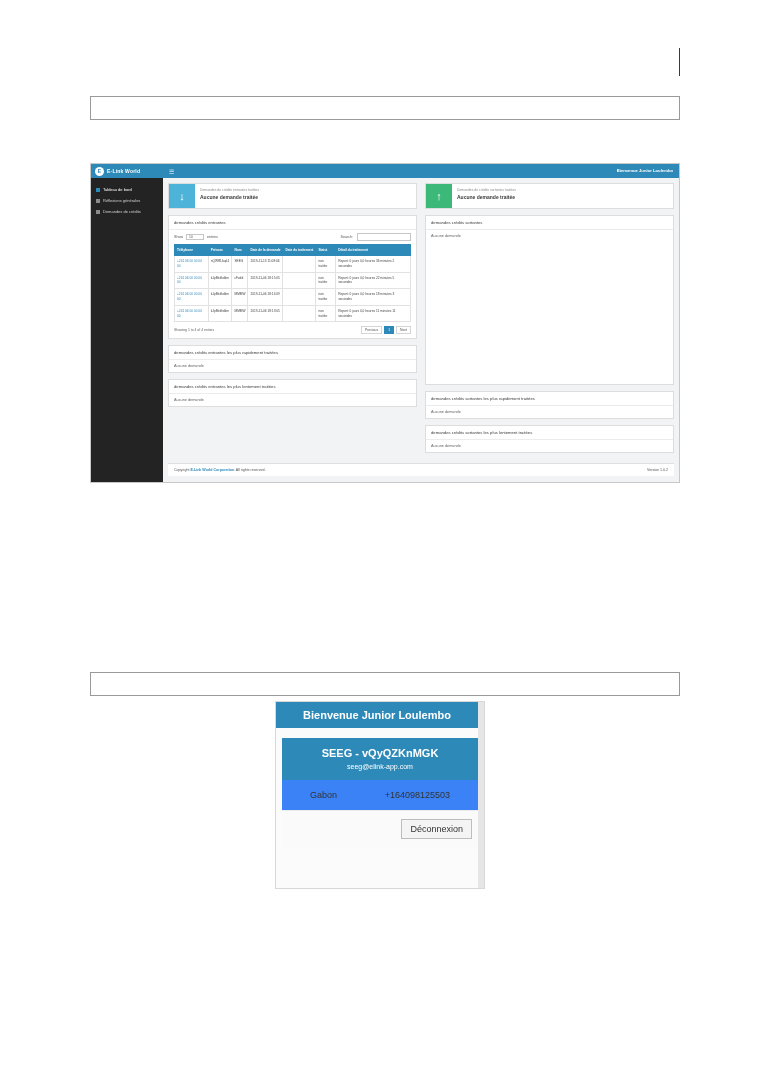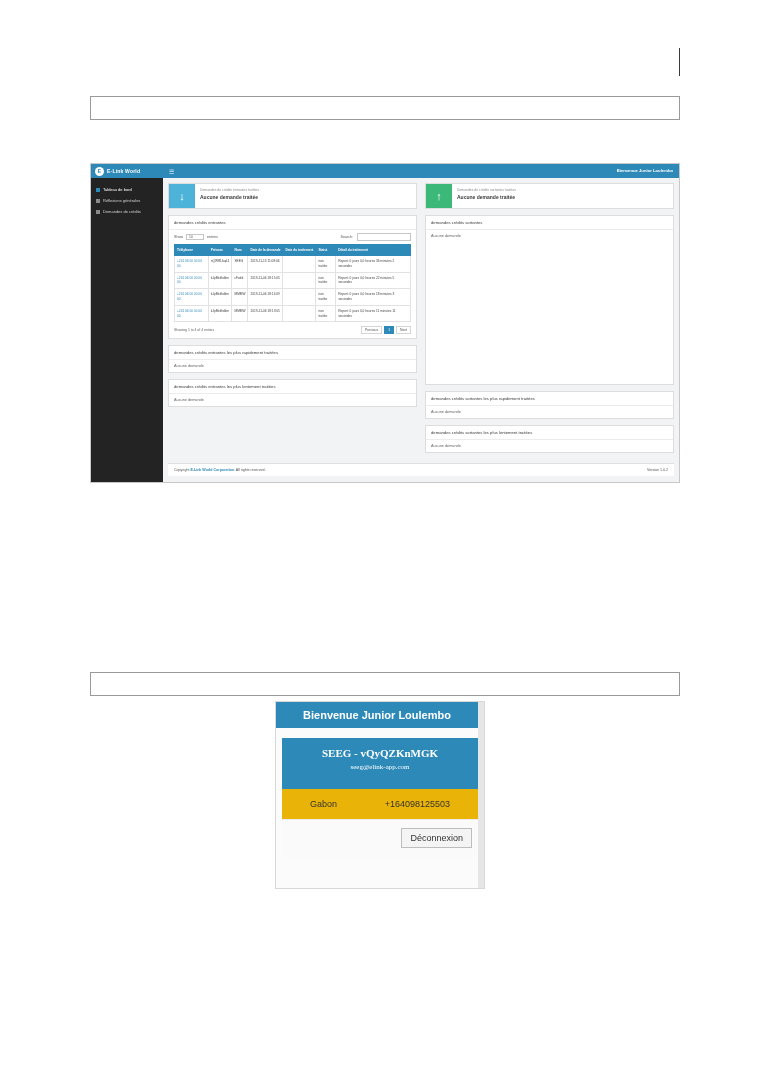--- a/index.html
+++ b/index.html
@@ -221,29 +221,28 @@
     display: flex; align-items: center; justify-content: center;
     font-size: 11px; font-weight: bold;
     padding-right: 6px;
     box-sizing: border-box;
   }
   #fig2 .account {
     margin: 10px 6px 0 6px;
     background: #2d89b8;
     color: #ffffff;
     text-align: center;
-    padding: 9px 4px 18px 4px;
-    box-sizing: border-box;
-    font-family: Liberation Serif, serif;
+    padding: 9px 4px 10px 4px;
+    box-sizing: border-box;
   }
   #fig2 .account .name { font-size: 11px; font-weight: bold; }
   #fig2 .account .mail { font-size: 7px; margin-top: 4px; }
   #fig2 .details {
     margin: 0 6px;
-    background: #eab308;
+    background: #3b82f6;
     display: flex; justify-content: space-around; align-items: center;
     padding: 10px 4px;
     font-size: 9px; color: #333;
     border-bottom: 1px solid #ececec;
   }
   #fig2 .actions {
     margin: 0 6px;
     background: #fafafa;
     display: flex; justify-content: flex-end;
     padding: 8px 6px 10px 6px;

